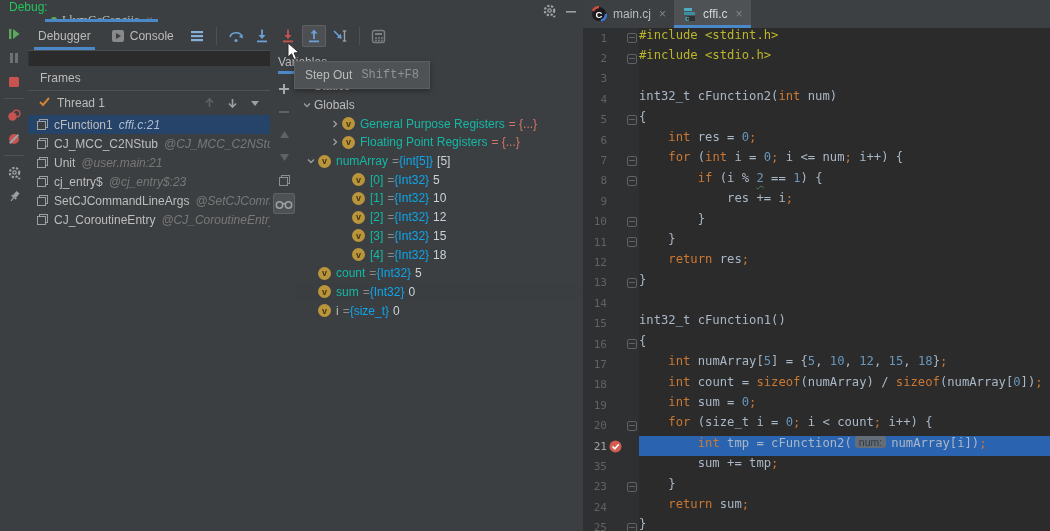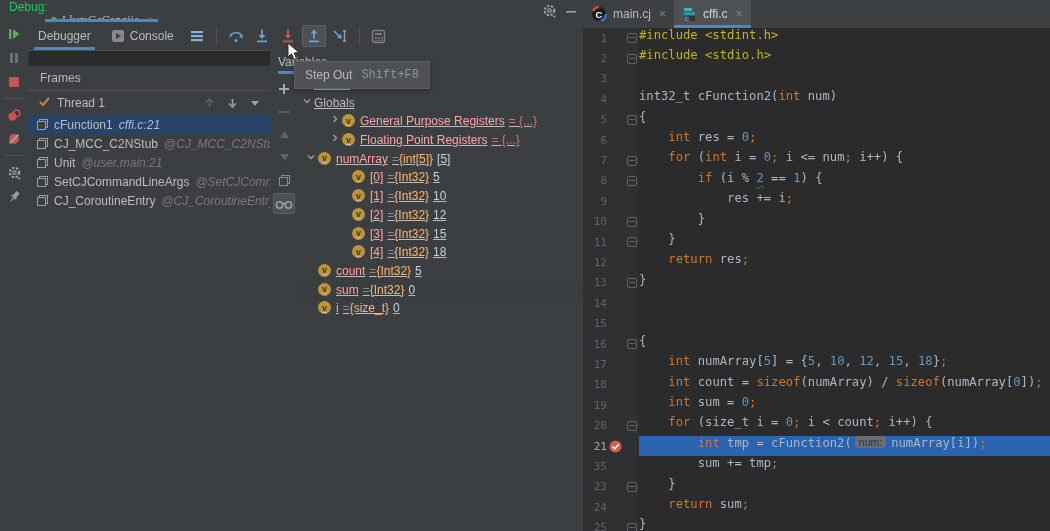--- a/index.html
+++ b/index.html
@@ -39,29 +39,29 @@
   .frame-row .floc{margin-left:6px;font-style:italic;color:#787878;}
   .frame-row.sel .floc{color:#aebed2;}
   
   #vars-panel{left:270px;top:50px;width:313px;height:481px;background:#3c3f41;overflow:hidden;}
   #vars-header{position:absolute;left:8px;top:0;height:24px;line-height:24px;color:#bbbbbb;}
   #vars-underline{position:absolute;left:8px;top:21px;width:56px;height:3px;background:#4a88c7;}
   #watch-toolbar{position:absolute;left:2px;top:28px;width:24px;display:flex;flex-direction:column;align-items:center;gap:2px;}
   .wt-btn{width:22px;height:21px;display:flex;align-items:center;justify-content:center;border-radius:3px;}
   .wt-btn.on{background:#4d5153;box-shadow:0 0 0 1px #5e6264 inset;}
   #vars-tree{position:absolute;left:26px;top:27px;right:0;bottom:0;}
-  .var-row{height:18.7px;display:flex;align-items:flex-start;white-space:nowrap;overflow:hidden;text-decoration:underline;}
+  .var-row{height:18.7px;display:flex;align-items:center;white-space:nowrap;overflow:hidden;}
   .var-row.hl{background:#3b3e40;}
   .vchev{width:14px;display:flex;justify-content:center;flex:none;}
   .vicon{width:13px;height:13px;flex:none;border-radius:50%;background:#bb953b;color:#44370f;
          font-size:9px;font-weight:bold;display:flex;align-items:center;justify-content:center;margin-right:5px;}
   .vname{color:#bbbbbb;}
-  .vname.changed{color:#fca5a5;}
+  .vname.changed{color:#14b8a6;}
   .vpunct{color:#8a8a8a;margin:0 0 0 4px;}
-  .vtype{color:#fdba74;}
+  .vtype{color:#0ea5e9;}
   .vval{color:#c9d2da;margin-left:4px;}
   .vsuffix{color:#d4756b;margin-left:4px;}
   
   #editor{left:583px;top:0;width:467px;height:531px;background:#2b2b2b;}
   #edit-tabbar{position:absolute;left:0;top:0;width:467px;height:28px;background:#3c4043;display:flex;}
   .etab{height:28px;display:flex;align-items:center;gap:6px;padding:0 8px;position:relative;color:#bbbbbb;}
   .etab.active{background:#4e5254;color:#d4d7da;}
   .etab.active::after{content:"";position:absolute;left:0;right:0;bottom:0;height:3px;background:#4a88c7;}
   .etab .x{color:#7f8487;font-size:12px;margin-left:2px;}
   #code{position:absolute;left:0;top:28px;width:467px;bottom:0;font-family:"DejaVu Sans Mono","Liberation Mono",monospace;
@@ -302,20 +302,30 @@
           <span class="fname">Unit</span>
           <span class="floc">@user.main:21</span>
         </div>
         <div class="frame-row ">
           <span style="display:flex">
             <svg width="13" height="13" viewBox="0 0 13 13">
               <rect x="3.5" y="1.5" width="8" height="8" fill="none" stroke="#9da0a2"></rect>
               <rect x="1.5" y="3.5" width="8" height="8" fill="#3c3f41" stroke="#9da0a2"></rect>
             </svg>
           </span>
+          <span class="fname">cj_entry$</span>
+          <span class="floc">@cj_entry$:23</span>
+        </div>
+        <div class="frame-row ">
+          <span style="display:flex">
+            <svg width="13" height="13" viewBox="0 0 13 13">
+              <rect x="3.5" y="1.5" width="8" height="8" fill="none" stroke="#9da0a2"></rect>
+              <rect x="1.5" y="3.5" width="8" height="8" fill="#3c3f41" stroke="#9da0a2"></rect>
+            </svg>
+          </span>
           <span class="fname">SetCJCommandLineArgs</span>
           <span class="floc">@SetCJComma</span>
         </div>
         <div class="frame-row ">
           <span style="display:flex">
             <svg width="13" height="13" viewBox="0 0 13 13">
               <rect x="3.5" y="1.5" width="8" height="8" fill="none" stroke="#9da0a2"></rect>
               <rect x="1.5" y="3.5" width="8" height="8" fill="#3c3f41" stroke="#9da0a2"></rect>
             </svg>
           </span>
@@ -635,20 +645,21 @@
             <span class="fold"></span>
           </div>
           <div class="ctext"></div>
         </div>
         <div class="code-line ">
           <div class="gut">
             <span class="ln">15</span>
             <span class="bp"></span>
             <span class="fold"></span>
           </div>
+          <div class="ctext"><span class="tok-pl">int32_t cFunction1()</span></div>
         </div>
         <div class="code-line ">
           <div class="gut">
             <span class="ln">16</span>
             <span class="bp"></span>
             <span class="fold">
               <span class="fold-box"></span>
             </span>
           </div>
           <div class="ctext"><span class="tok-pl">{</span></div>

